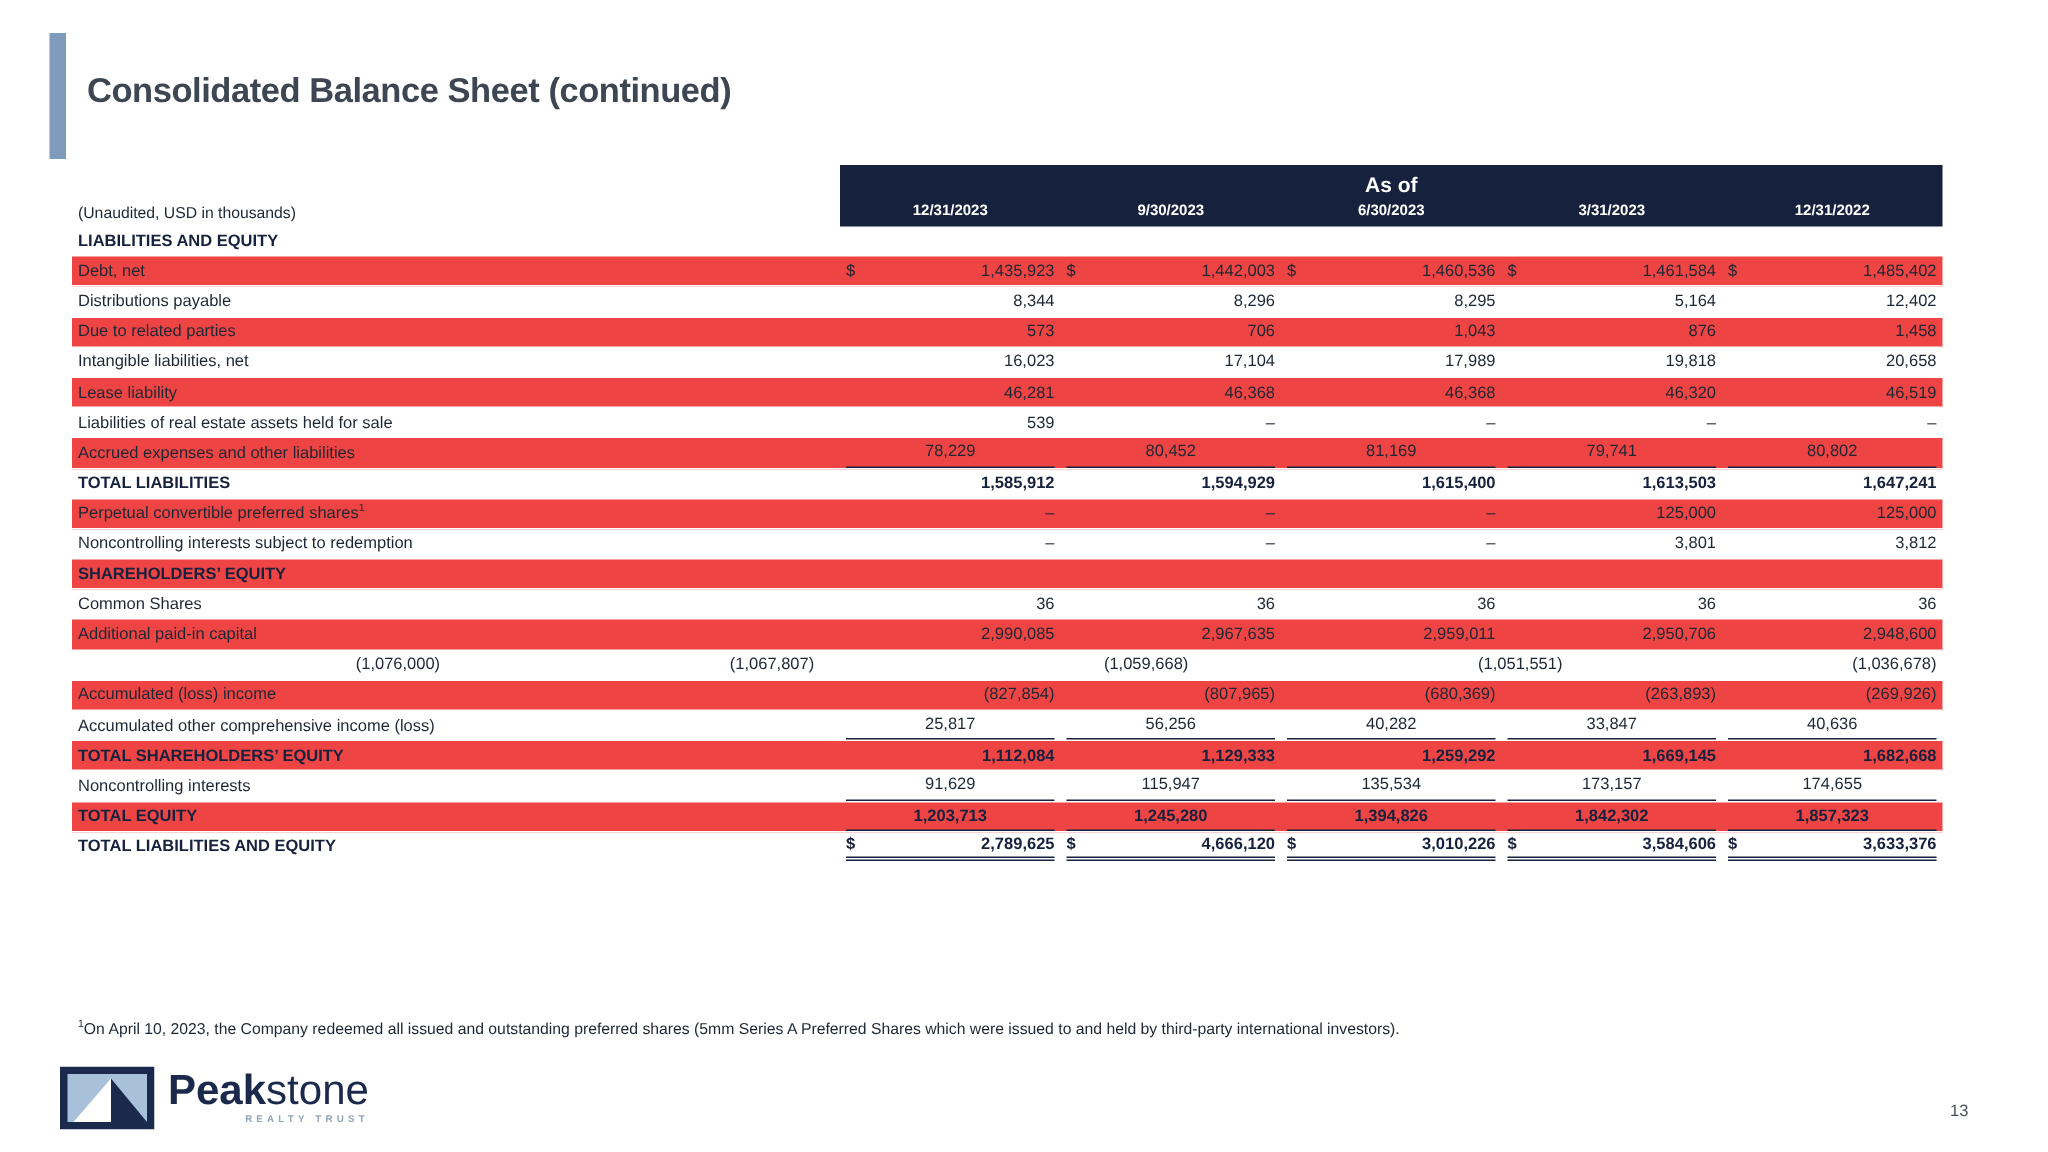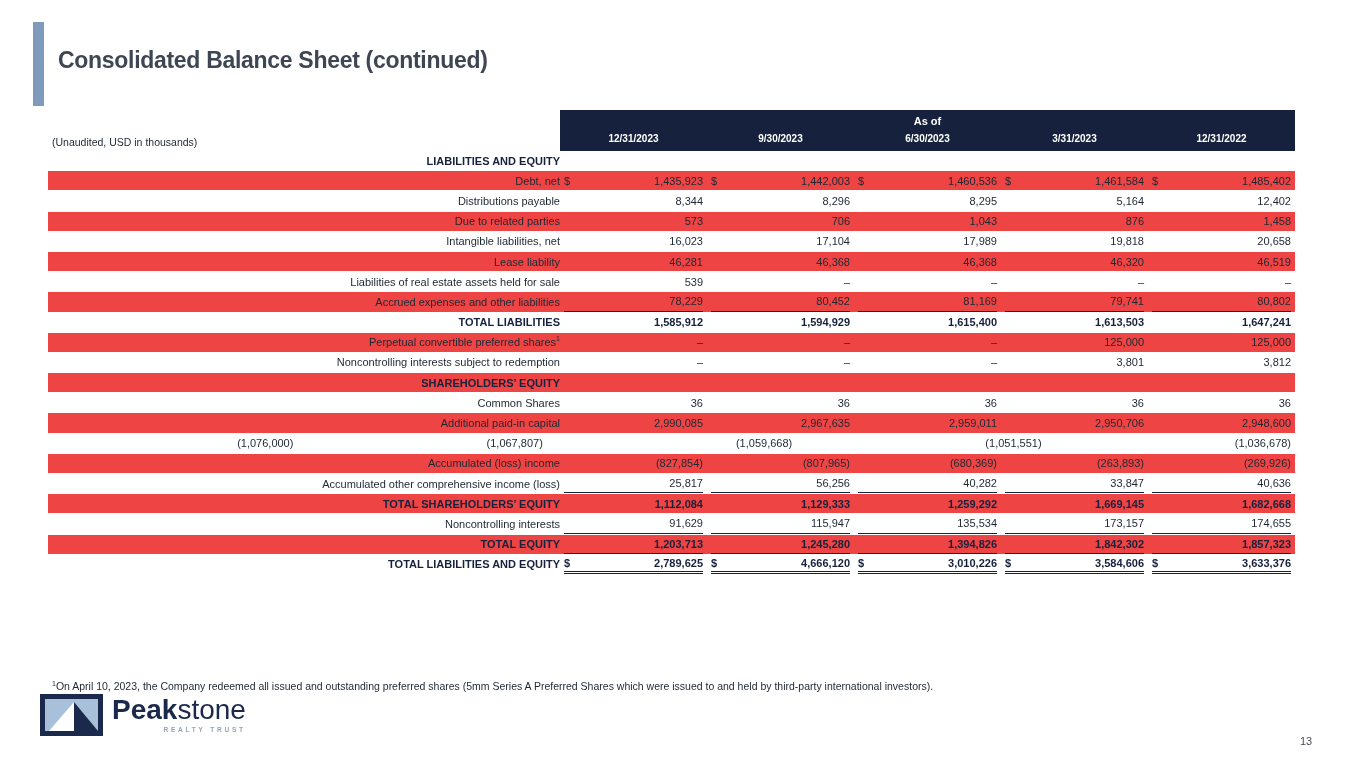--- a/index.html
+++ b/index.html
@@ -27,53 +27,52 @@
   .thead { display:flex; height:41px; }
   .label-col { flex:0 0 512px; width:512px; padding-left:4px; }
   .unit-cell {
     display:flex; align-items:flex-end; padding-bottom:3px;
     font-size:10.5px; color:#1d2733;
   }
   .header-block {
     flex:1; background:#16213d; color:#ffffff;
     display:flex; flex-direction:column;
   }
-  .as-of { text-align:center; font-weight:bold; font-size:11px; padding-top:5px; }
+  .as-of { text-align:center; font-weight:bold; font-size:14px; padding-top:5px; }
   .date-row { display:flex; flex:1; align-items:center; padding-bottom:2px; }
   .date-cell { flex:1; text-align:center; font-weight:bold; font-size:10px; }
   .trow {
     display:flex; height:20.2px; align-items:center;
     border-bottom:1px solid #ffffff;
   }
   .trow.striped { background:#ef4444; }
   .trow .label-cell {
     flex:0 0 512px; width:512px; padding-left:4px; white-space:nowrap;
     overflow:hidden;
-    text-align:right;
   }
   .trow.section .label-cell,
   .trow.total .label-cell,
   .trow.grand .label-cell { font-weight:bold; color:#16213d; }
   .val-cell { flex:1; height:100%; padding:0 1px; }
   .val-inner {
     height:100%; margin:0 3px;
     display:flex; justify-content:space-between; align-items:center;
   }
   .trow.total .val-inner, .trow.grand .val-inner { font-weight:bold; color:#16213d; }
-  .rule-below .val-inner { border-bottom:1.5px solid #16213d; }
+  .rule-below .val-inner { border-bottom:1.5px solid #16213d;justify-content:center; }
   .double-rule .val-inner { border-bottom:3px double #16213d; }
   .dollar { text-align:left; }
   .num { text-align:right; }
   sup { font-size:7px; vertical-align:super; line-height:0; }
   .footnote {
     position:absolute; left:52px; top:680px; width:1240px;
     font-size:10.5px; color:#1d2733;
   }
   .logo {
-    position:absolute; left:40px; top:694px;
+    position:absolute; left:40px; top:711px;
     display:flex; align-items:flex-start;
   }
   .logo-text { margin-left:9px; margin-top:2px; }
   .wordmark { font-size:28px; line-height:1; color:#1b2a4c; white-space:nowrap; }
   .wordmark .bold-part { font-weight:bold; }
   .wordmark .light-part { font-weight:normal; }
   .logo-sub {
     font-size:6.5px; letter-spacing:2.8px; color:#94a4b9;
     text-align:right; margin-top:2px; font-weight:bold;
   }

